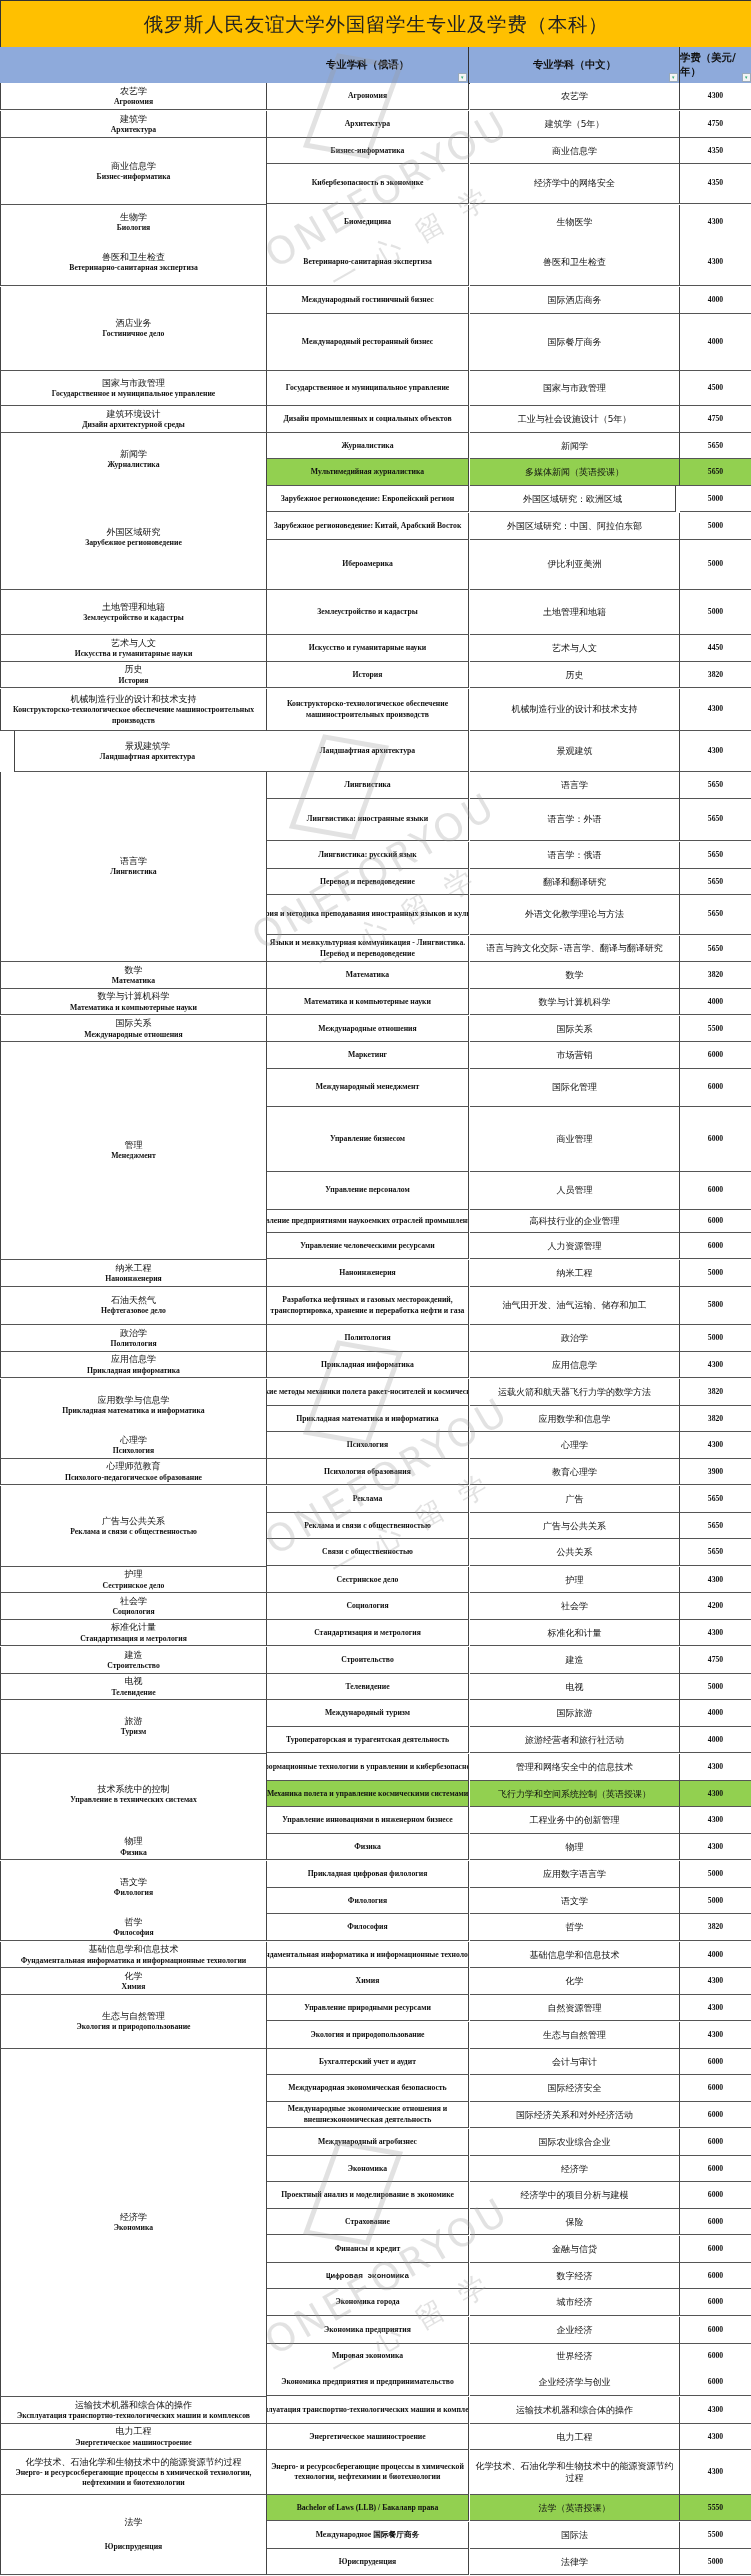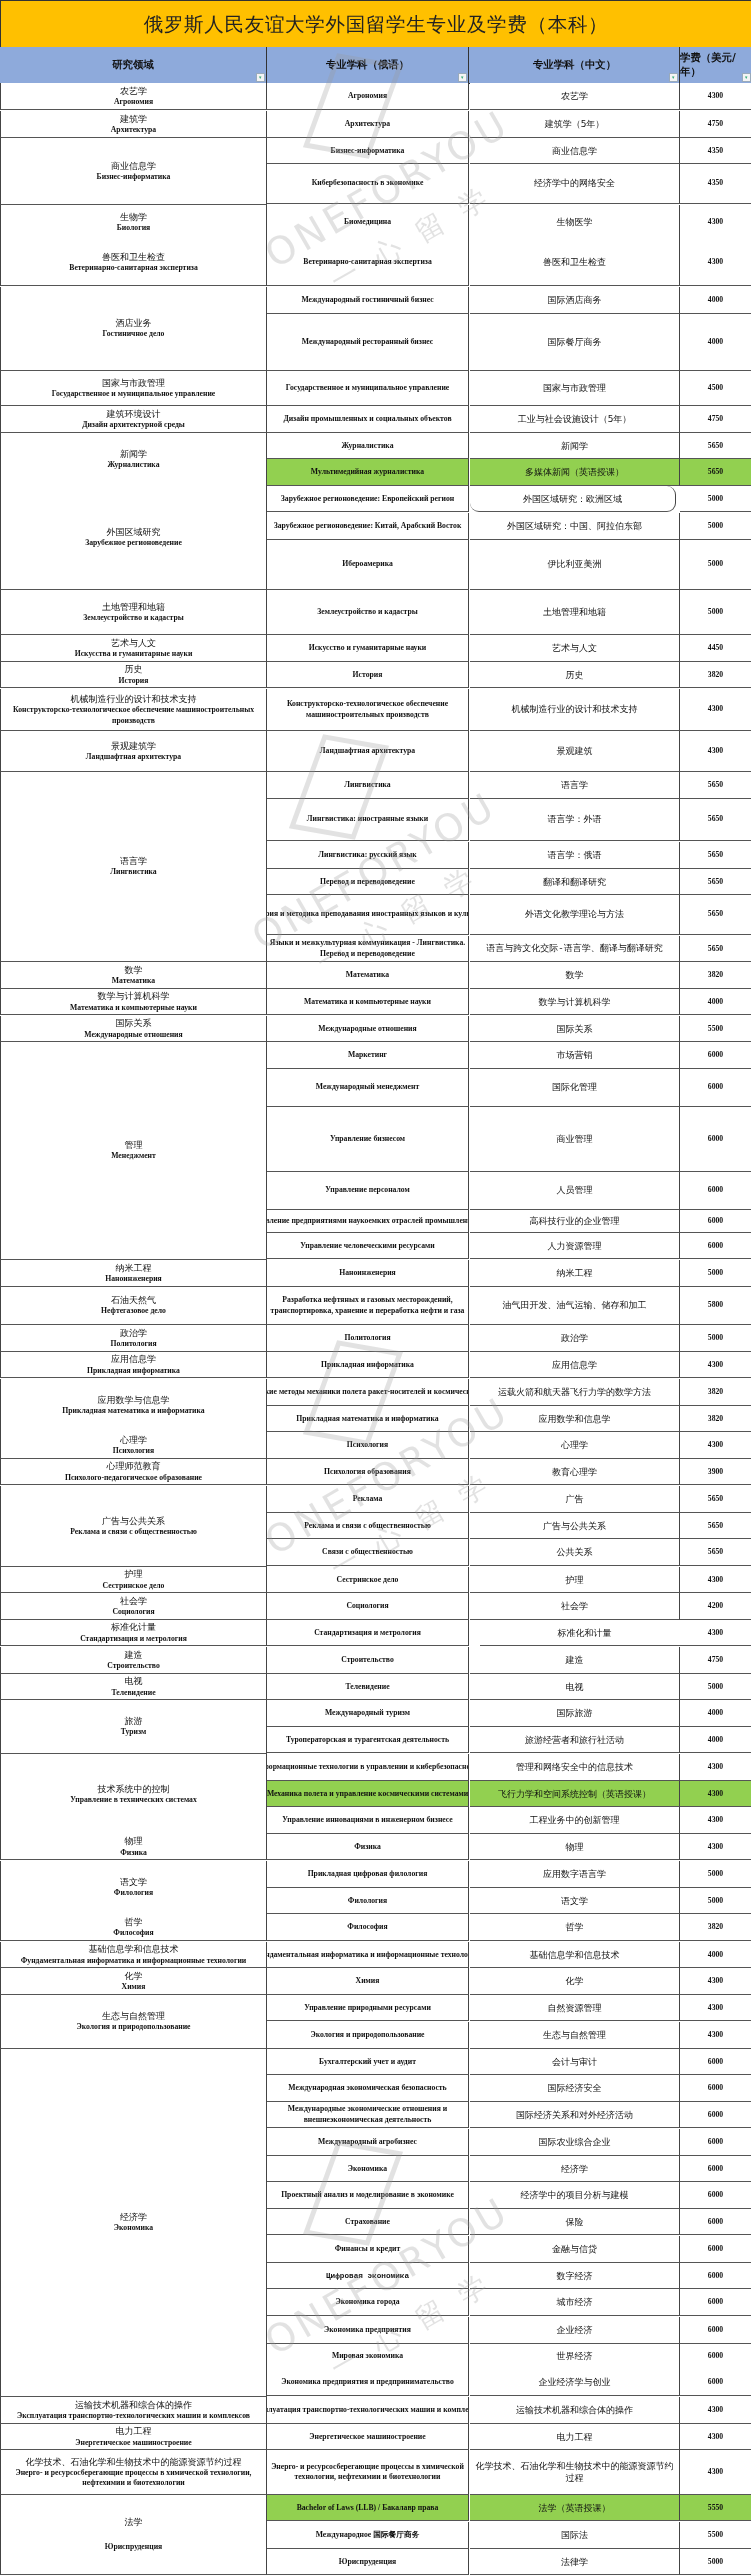--- a/index.html
+++ b/index.html
@@ -33,24 +33,20 @@
   .wm-sub { position:absolute; font-family:"DejaVu Sans",sans-serif; font-size:28px; color:#999;
             letter-spacing:21px; transform:rotate(-30deg); white-space:nowrap; }
   .wm-frame { position:absolute; width:56px; height:90px; border:5.6px solid #999; transform:rotate(20deg) skewY(-10deg); }
 </style>
 </head>
 <body>
 
 <div class="title-bar">俄罗斯人民友谊大学外国留学生专业及学费（本科）</div>
 
 <div class="header">
-  <div class="hcell" style="left:0;width:267px;">
-    <span>研究领域</span>
-    <span class="filter">▾</span>
-  </div>
   <div class="hcell" style="left:267px;width:202px;">
     <span>专业学科（俄语）</span>
     <span class="filter">▾</span>
   </div>
   <div class="hcell" style="left:470px;width:210px;">
     <span>专业学科（中文）</span>
     <span class="filter">▾</span>
   </div>
   <div class="hcell" style="left:680px;width:72px;border-right:none;">
     <span>学费（美元/年）</span>
@@ -108,21 +104,21 @@
       <div class="ru">Искусства и гуманитарные науки</div>
     </div>
     <div class="cell field" style="left: 0px; top: 662px; width: 267px; height: 26.4px;">
       <div class="cn">历史</div>
       <div class="ru">История</div>
     </div>
     <div class="cell field" style="left: 0px; top: 689px; width: 267px; height: 42px;">
       <div class="cn">机械制造行业的设计和技术支持</div>
       <div class="ru">Конструкторско-технологическое обеспечение машиностроительных производств</div>
     </div>
-    <div class="cell field" style="left: 0px; top: 731px; width: 267px; height: 41px;">
+    <div class="cell field" style="left: 14px; top: 731px; width: 267px; height: 41px;">
       <div class="cn">景观建筑学</div>
       <div class="ru">Ландшафтная архитектура</div>
     </div>
     <div class="cell field" style="left: 0px; top: 772px; width: 267px; height: 190px;">
       <div class="cn">语言学</div>
       <div class="ru">Лингвистика</div>
     </div>
     <div class="cell field" style="left: 0px; top: 962px; width: 267px; height: 27px;">
       <div class="cn">数学</div>
       <div class="ru">Математика</div>
@@ -347,21 +343,21 @@
     </div>
     <div class="cell zh green" style="left: 470px; top: 459px; width: 210px; height: 27px;">
       <span>多媒体新闻（英语授课）</span>
     </div>
     <div class="cell fee green" style="left: 680px; top: 459px; width: 72px; height: 27px;">
       <span>5650</span>
     </div>
     <div class="cell ru" style="left: 267px; top: 486px; width: 202px; height: 26.4px;">
       <span>Зарубежное регионоведение: Европейский регион</span>
     </div>
-    <div class="cell zh" style="left: 470px; top: 486px; width: 206px; height: 26.4px; border-radius: 9px;">
+    <div class="cell zh" style="left: 470px; top: 486px; width: 206px; height: 26.4px;">
       <span>外国区域研究：欧洲区域</span>
     </div>
     <div class="cell fee" style="left: 680px; top: 486px; width: 72px; height: 26.4px;">
       <span>5000</span>
     </div>
     <div class="cell ru" style="left: 267px; top: 513px; width: 202px; height: 27px;">
       <span>Зарубежное регионоведение: Китай, Арабский Восток</span>
     </div>
     <div class="cell zh" style="left: 470px; top: 513px; width: 210px; height: 27px;">
       <span>外国区域研究：中国、阿拉伯东部</span>
@@ -671,21 +667,21 @@
     </div>
     <div class="cell zh" style="left: 470px; top: 1593px; width: 210px; height: 27px;">
       <span>社会学</span>
     </div>
     <div class="cell fee" style="left: 680px; top: 1593px; width: 72px; height: 27px;">
       <span>4200</span>
     </div>
     <div class="cell ru" style="left: 267px; top: 1620px; width: 202px; height: 26.4px;">
       <span>Стандартизация и метрология</span>
     </div>
-    <div class="cell zh" style="left: 480px; top: 1620px; width: 210px; height: 26.4px;">
+    <div class="cell zh" style="left: 470px; top: 1620px; width: 210px; height: 26.4px;">
       <span>标准化和计量</span>
     </div>
     <div class="cell fee" style="left: 680px; top: 1620px; width: 72px; height: 26.4px;">
       <span>4300</span>
     </div>
     <div class="cell ru" style="left: 267px; top: 1647px; width: 202px; height: 27px;">
       <span>Строительство</span>
     </div>
     <div class="cell zh" style="left: 470px; top: 1647px; width: 210px; height: 27px;">
       <span>建造</span>

